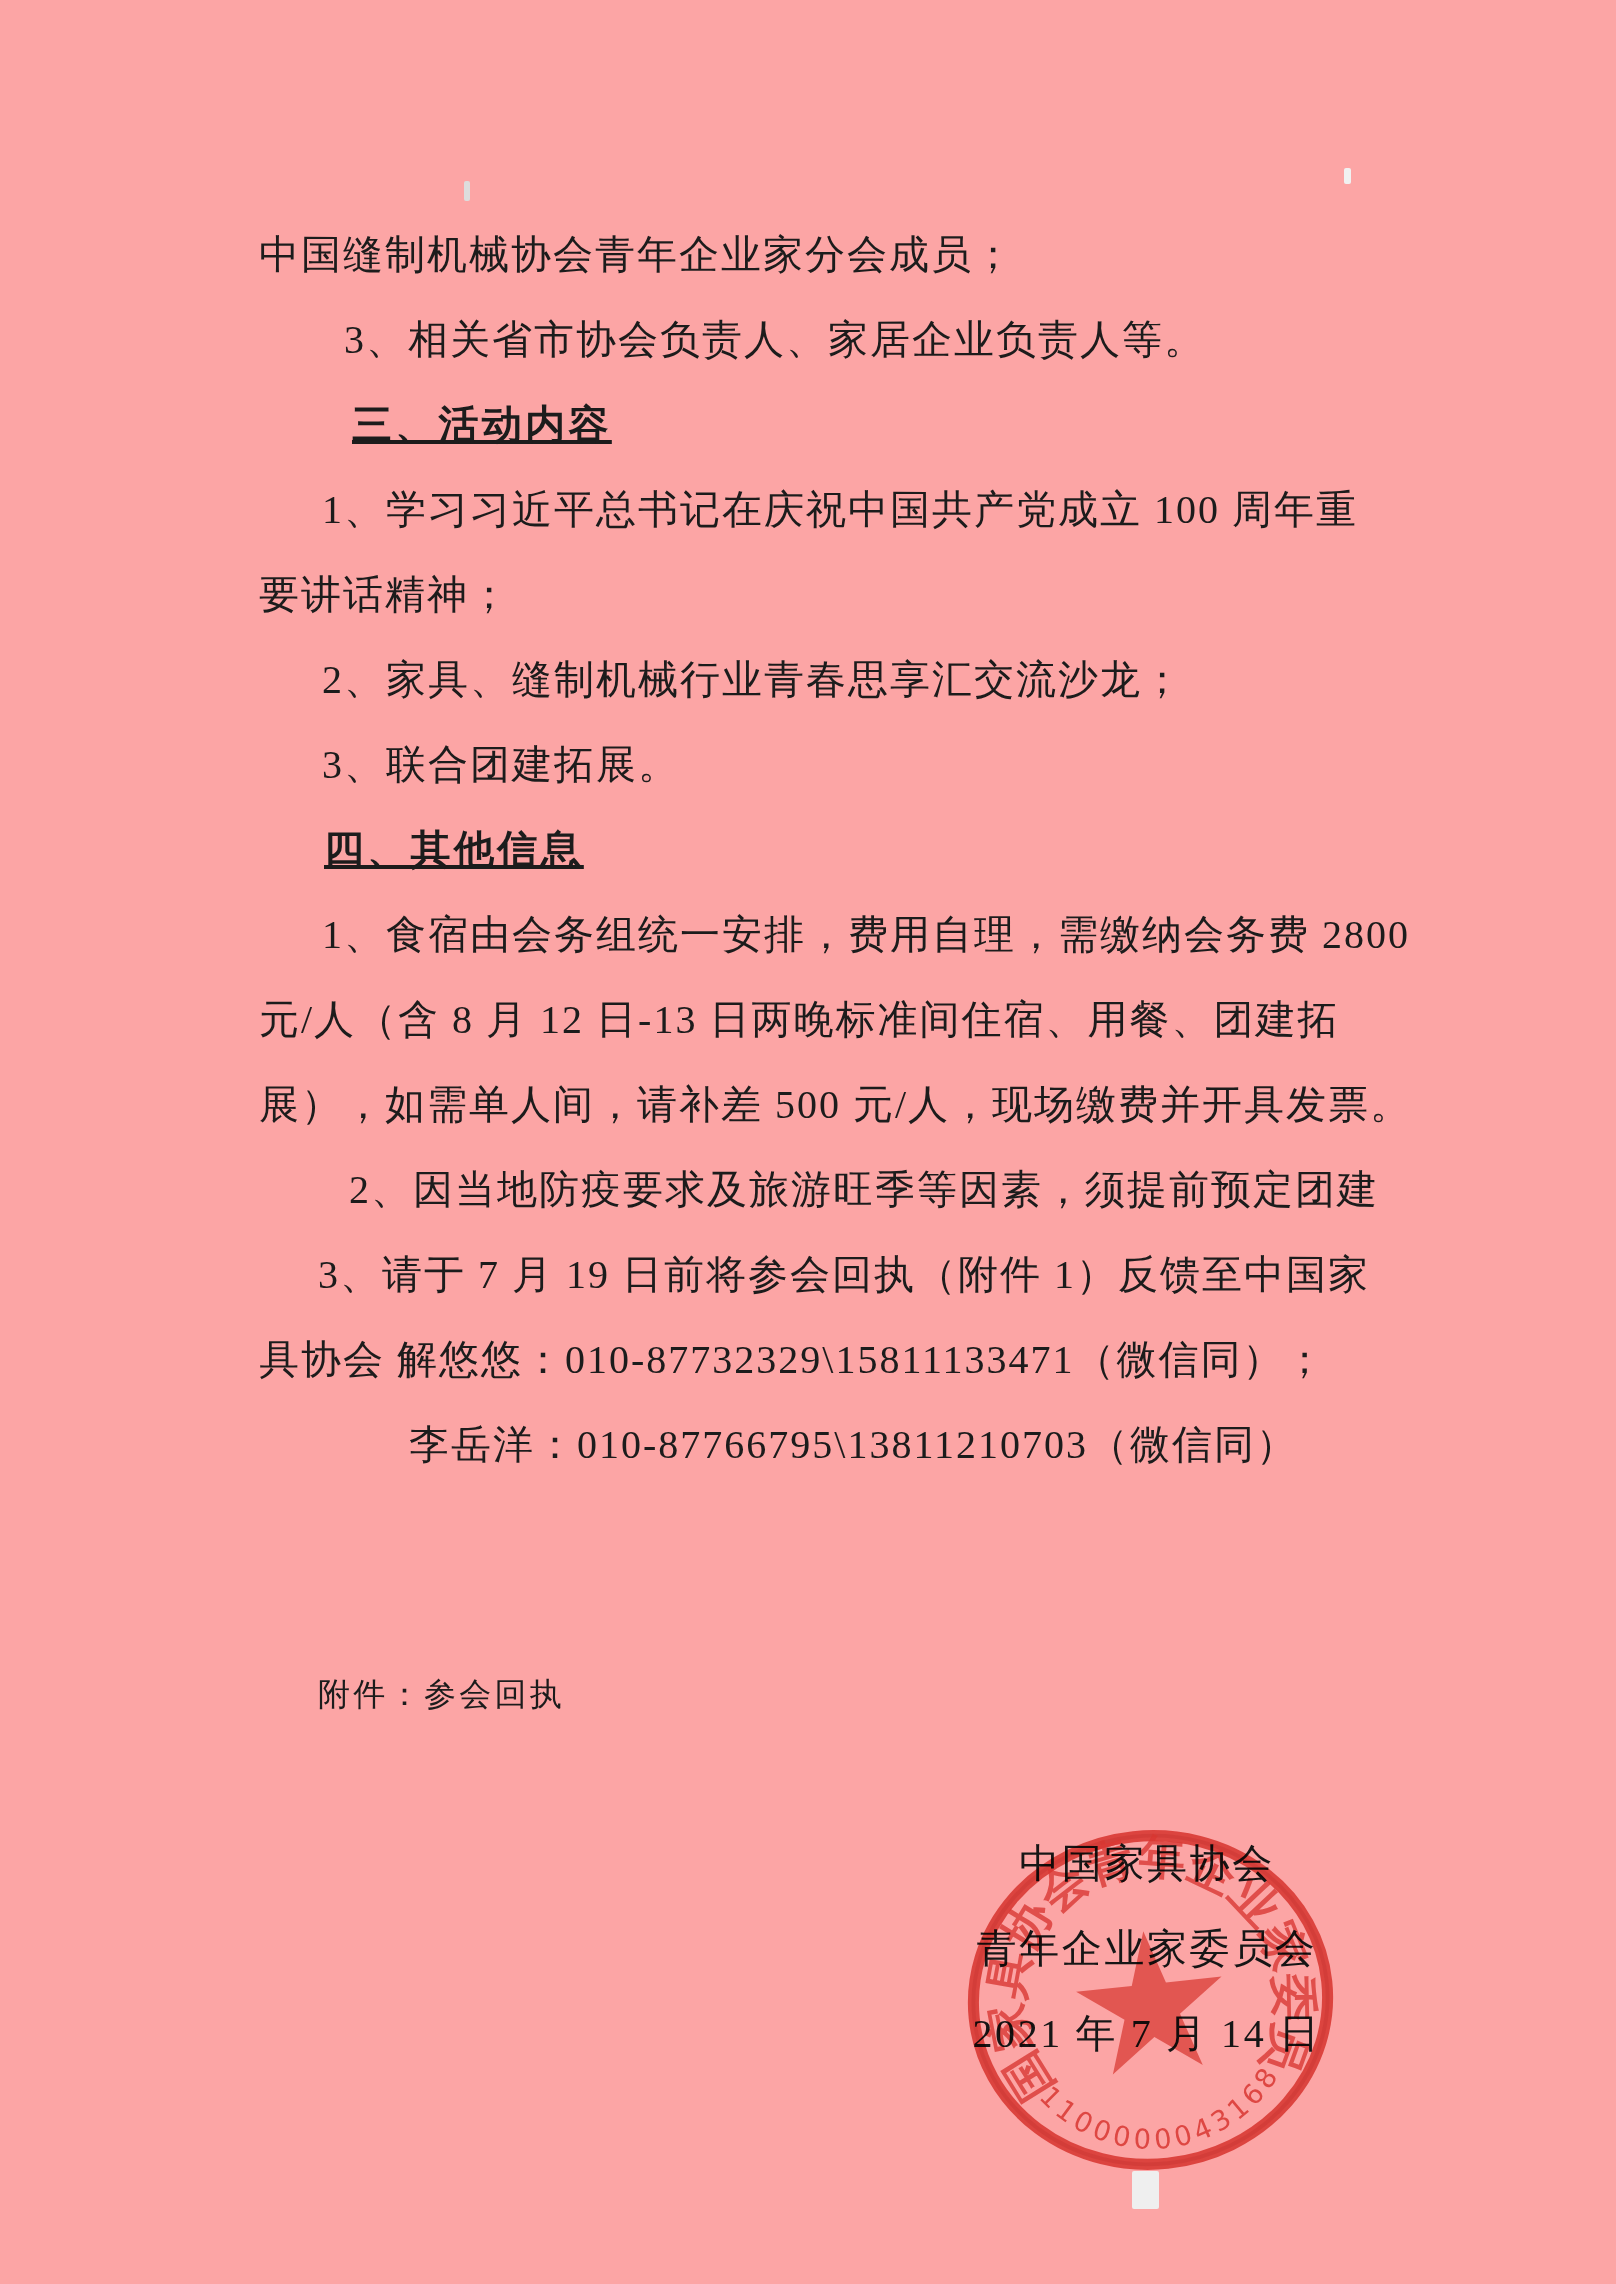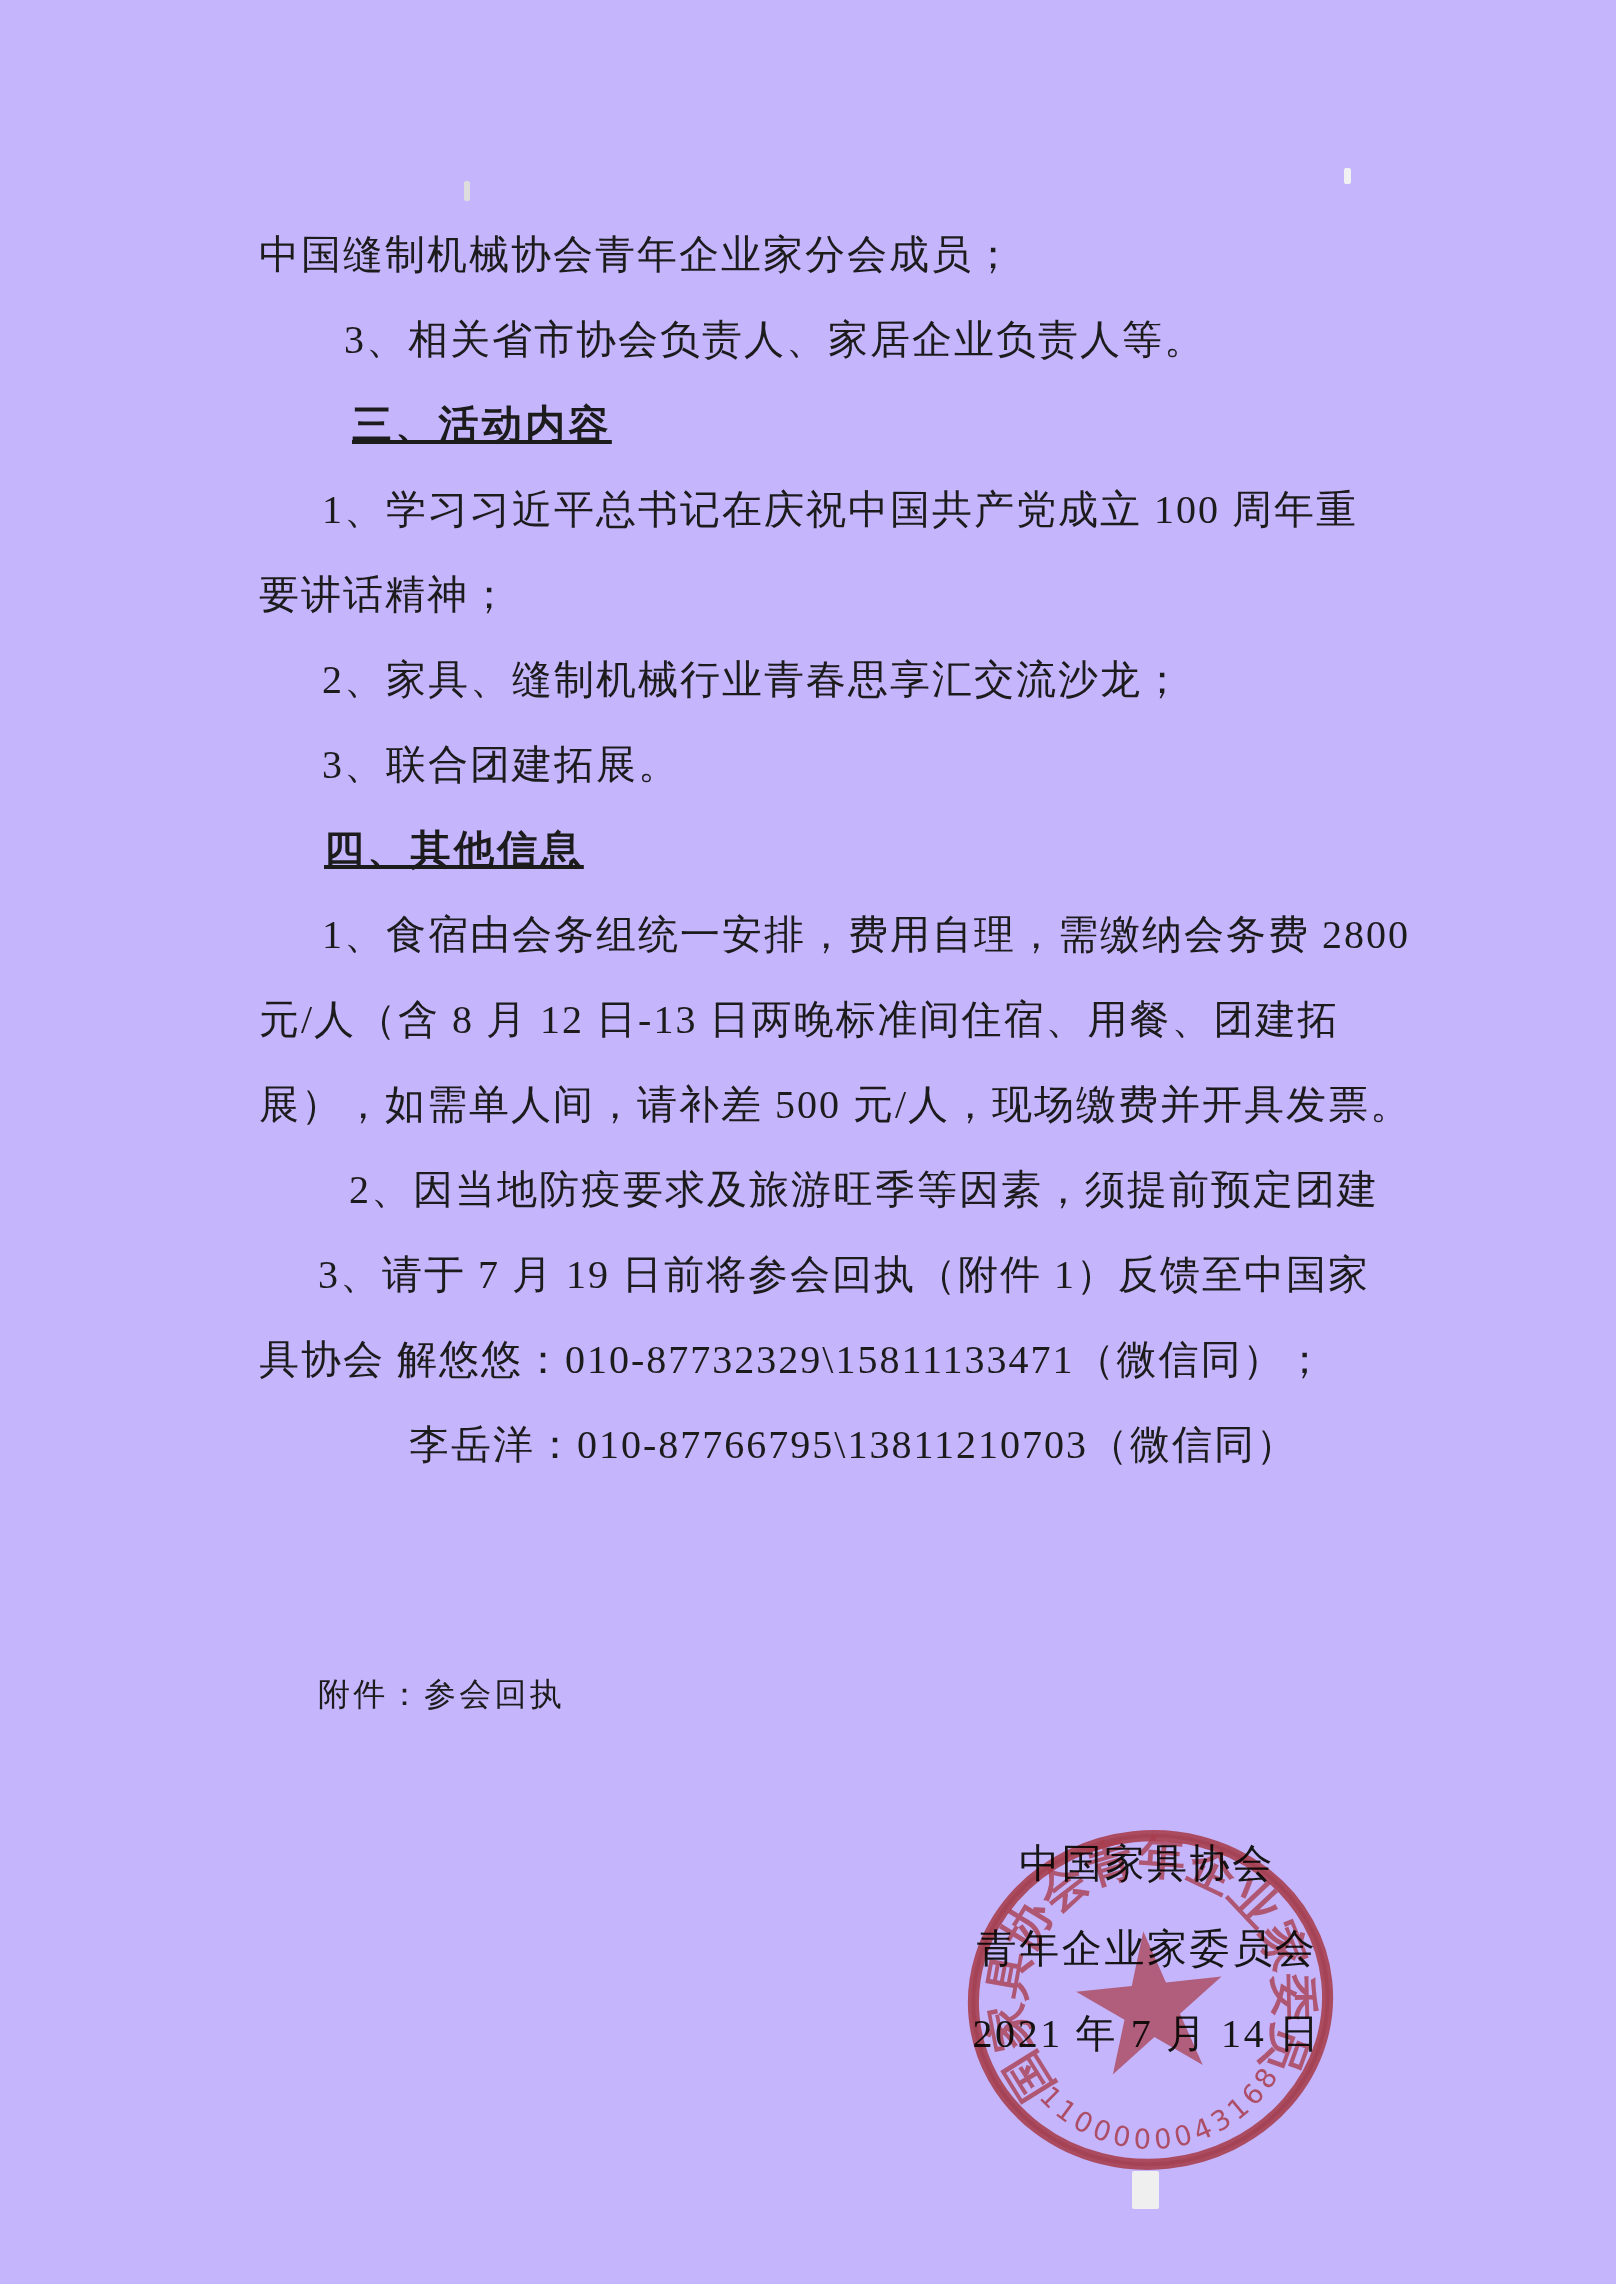--- a/index.html
+++ b/index.html
@@ -4,21 +4,21 @@
 <style>
   html, body { margin: 0; padding: 0; }
   body {
     width: 1616px; height: 2284px;
     background: #ffffff;
     font-family: "Liberation Serif", "DejaVu Serif", serif;
   }
   .page {
     position: relative;
     width: 1616px; height: 2284px;
-    background: #c4b5fd;
+    background: #fca5a5;
     overflow: hidden;
   }
   
   .body-lines {
     position: absolute;
     left: 259px; top: 212px;
     width: 1147px;
   }
   .line {
     height: 85px;

